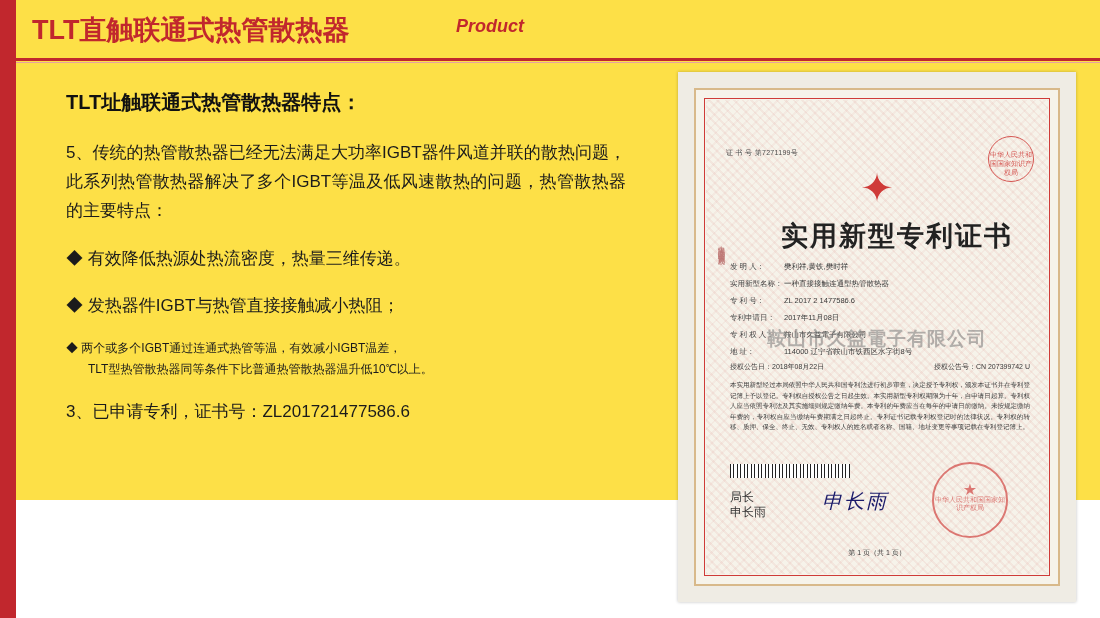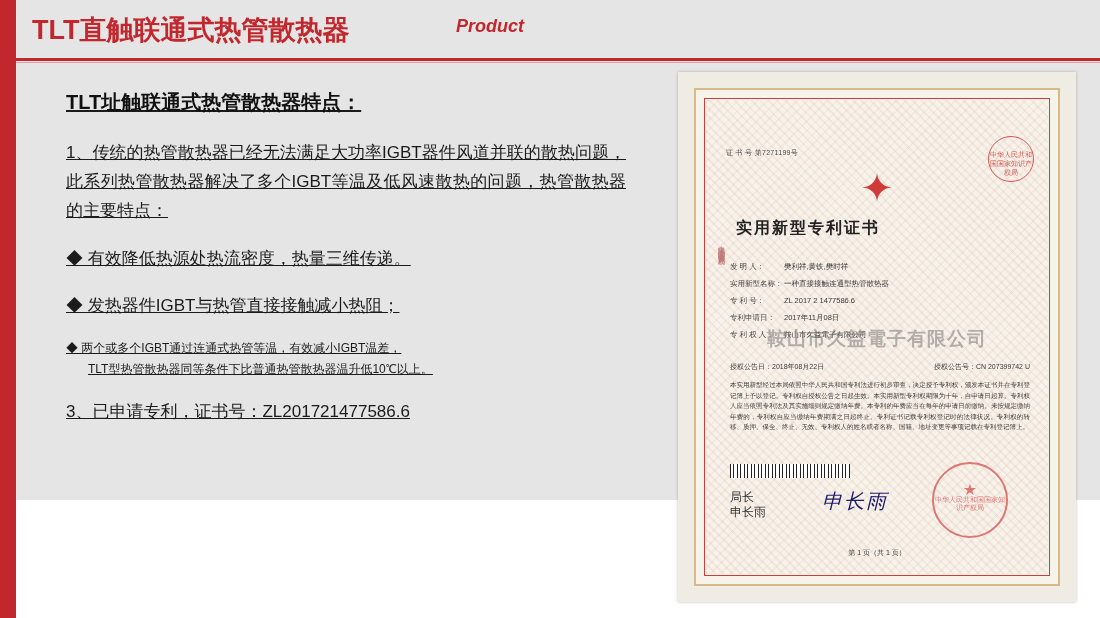--- a/index.html
+++ b/index.html
@@ -11,21 +11,21 @@
     height: 618px;
     background: #ffffff;
     font-family: "Liberation Sans", sans-serif;
     overflow: hidden;
     position: relative;
   }
   .slide {
     position: relative;
     width: 1100px;
     height: 500px;
-    background: #e5e5e5;
+    background: #fde047;
     box-sizing: border-box;
   }
   
   .left-bar {
     position: absolute;
     left: 0;
     top: 0;
     width: 16px;
     height: 618px;
     background: #c1272d;
@@ -74,21 +74,20 @@
     height: 1px;
     background: #e8a0a3;
   }
   
   .content {
     position: absolute;
     left: 66px;
     top: 88px;
     width: 560px;
     color: #1b1b1b;
-    text-decoration: underline;
   }
   .content-heading {
     font-size: 20px;
     font-weight: bold;
     color: #111111;
     margin-bottom: 22px;
     line-height: 1.4;
   }
   .para {
     font-size: 17px;
@@ -182,21 +181,22 @@
     color: #cf3b38;
     font-size: 40px;
     line-height: 44px;
     font-family: "DejaVu Serif", serif;
   }
   .cert-title {
     position: absolute;
     left: 0;
     right: 0;
     top: 128px;
-    font-size: 16px;
+    text-align: center;
+    font-size: 27px;
     font-weight: bold;
     color: #222;
     letter-spacing: 2px;
     padding-left: 40px;
   }
   .cert-fields {
     position: absolute;
     left: 34px;
     top: 168px;
     width: 300px;
@@ -324,21 +324,21 @@
   <div class="header">
     <div class="header-title">TLT直触联通式热管散热器</div>
     <div class="header-sub">Product</div>
     <div class="header-rule"></div>
     <div class="header-rule-thin"></div>
   </div>
 
   <div class="content">
     <div class="content-heading">TLT址触联通式热管散热器特点：</div>
 
-    <div class="para">1、传统的热管散热器已经无法满足大功率IGBT器件风道并联的散热问题，此系列热管散热器解决了多个IGBT等温及低风速散热的问题，热管散热器的主要特点：</div>
+    <div class="para">5、传统的热管散热器已经无法满足大功率IGBT器件风道并联的散热问题，此系列热管散热器解决了多个IGBT等温及低风速散热的问题，热管散热器的主要特点：</div>
     <div class="para">◆ 有效降低热源处热流密度，热量三维传递。</div>
     <div class="para">◆ 发热器件IGBT与热管直接接触减小热阻；</div>
 
     <div class="bullet-para">
       <span>◆ 两个或多个IGBT通过连通式热管等温，有效减小IGBT温差，</span>
       <span class="cont">TLT型热管散热器同等条件下比普通热管散热器温升低10℃以上。</span>
     </div>
 
     <div class="para">3、已申请专利，证书号：ZL201721477586.6</div>
   </div>
@@ -366,20 +366,23 @@
         </div>
         <div class="row">
           <span class="lbl">专 利 号：</span><span>ZL 2017 2 1477586.6</span>
         </div>
         <div class="row">
           <span class="lbl">专利申请日：</span><span>2017年11月08日</span>
         </div>
         <div class="row">
           <span class="lbl">专 利 权 人：</span><span>鞍山市久益電子有限公司</span>
         </div>
+        <div class="row">
+          <span class="lbl">地 址：</span><span>114000 辽宁省鞍山市铁西区水字街8号</span>
+        </div>
       </div>
 
       <div class="cert-company">鞍山市久益電子有限公司</div>
 
       <div class="cert-grant">
         <span>授权公告日：2018年08月22日</span>
         <span>授权公告号：CN 207399742 U</span>
       </div>
 
       <div class="cert-body">本实用新型经过本局依照中华人民共和国专利法进行初步审查，决定授予专利权，颁发本证书并在专利登记簿上予以登记。专利权自授权公告之日起生效。本实用新型专利权期限为十年，自申请日起算。专利权人应当依照专利法及其实施细则规定缴纳年费。本专利的年费应当在每年的申请日前缴纳。未按规定缴纳年费的，专利权自应当缴纳年费期满之日起终止。专利证书记载专利权登记时的法律状况。专利权的转移、质押、保全、终止、无效、专利权人的姓名或者名称、国籍、地址变更等事项记载在专利登记簿上。</div>

